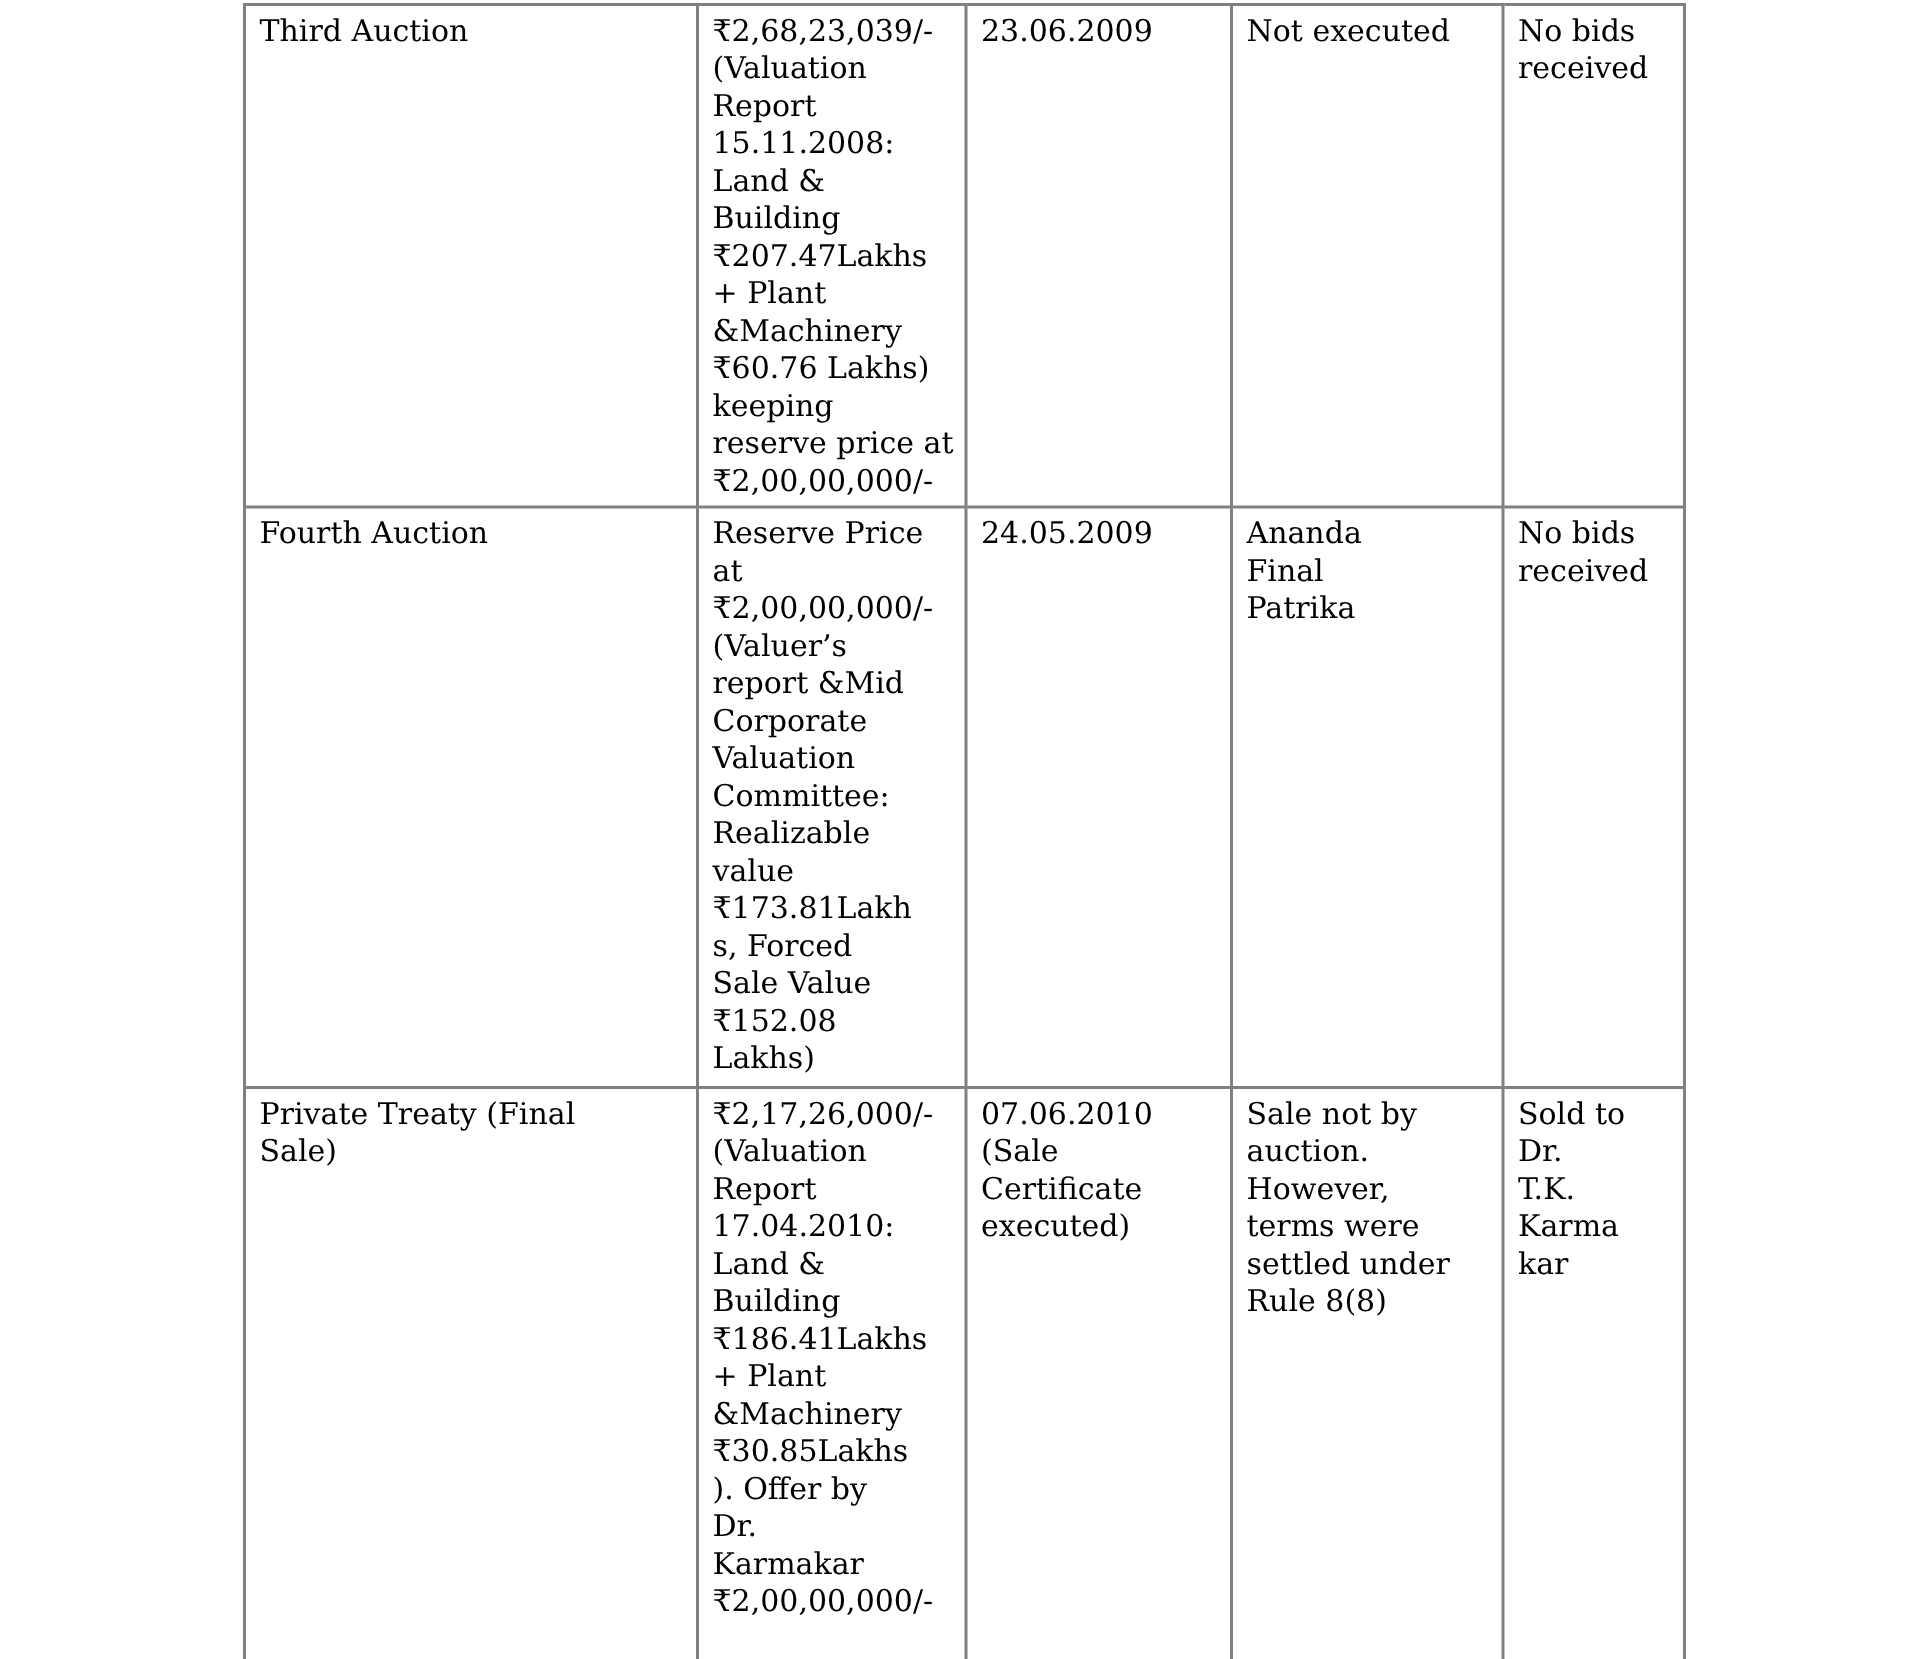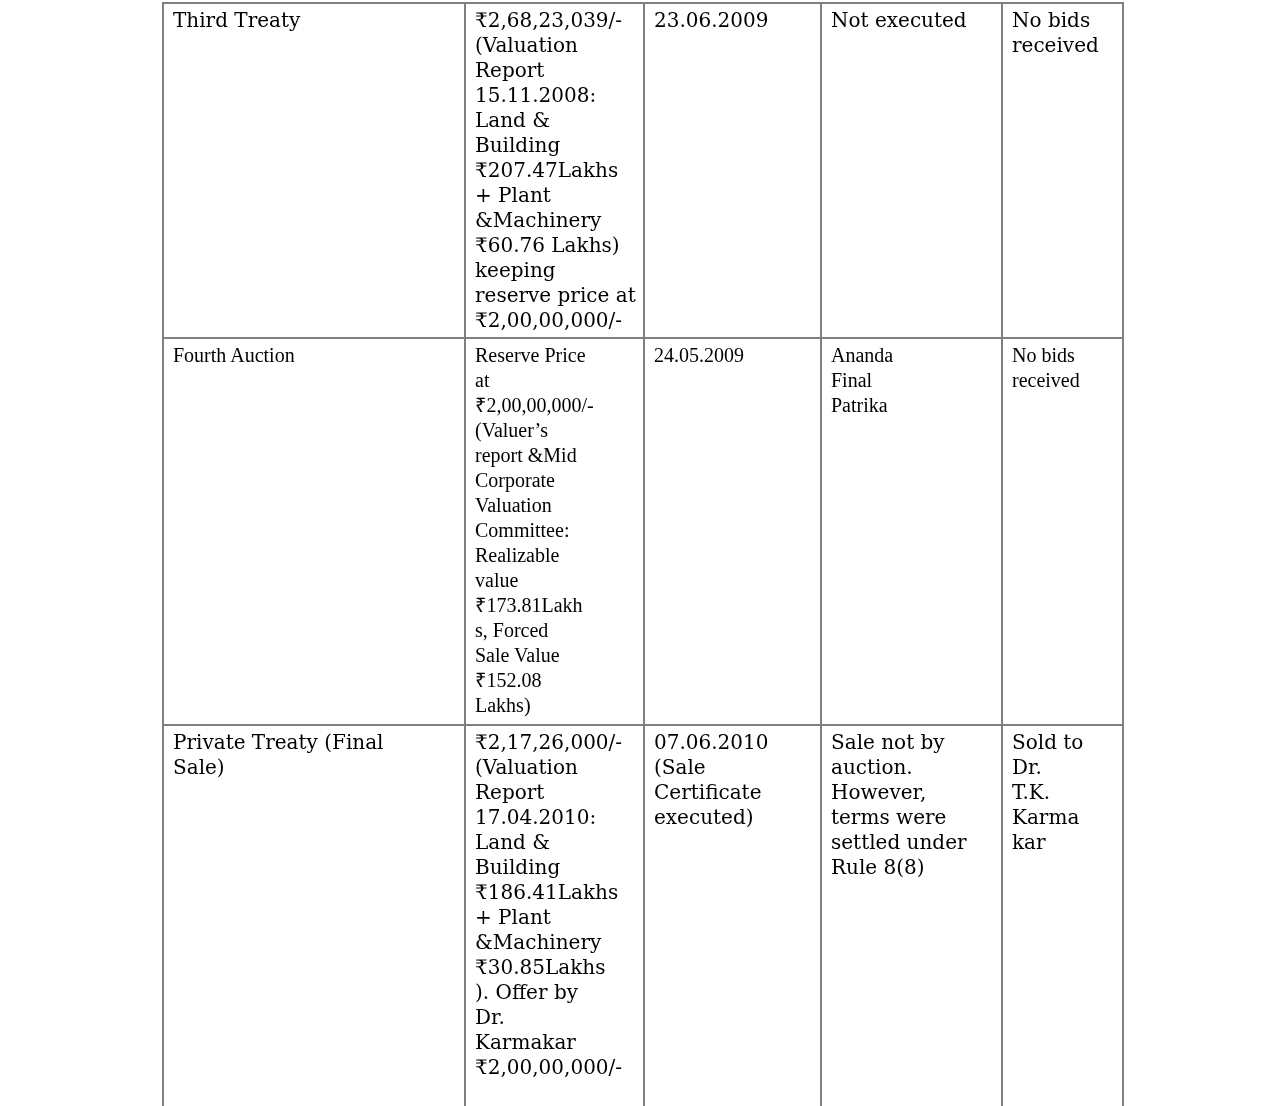--- a/index.html
+++ b/index.html
@@ -27,21 +27,21 @@
     vertical-align: top;
     text-align: left;
     padding: 4px 2px 4px 9px;
     font-size: 20px;
     line-height: 25px;
     color: var(--text-color);
     white-space: pre;
     overflow: visible;
   }
   tr.row-1 { height: 333px; }
-  tr.row-2 { height: 387px; font-family: Liberation Serif, serif; }
+  tr.row-2 { height: 387px; }
   tr.row-3 { height: 420px; }
   col.c1 { width: 302px; }
   col.c2 { width: 179px; }
   col.c3 { width: 177px; }
   col.c4 { width: 181px; }
   col.c5 { width: 121px; }
 </style>
 </head>
 <body>
 
@@ -49,21 +49,21 @@
   <table class="auction-table">
     <colgroup>
       <col class="c1">
         <col class="c2">
         <col class="c3">
         <col class="c4">
         <col class="c5">
     </colgroup>
     <tbody>
       <tr class="row-1">
-        <td>Third Treaty</td>
+        <td>Third Auction</td>
         <td>₹2,68,23,039/-
 (Valuation
 Report
 15.11.2008:
 Land &amp;
 Building
 ₹207.47Lakhs
 + Plant
 &amp;Machinery
 ₹60.76 Lakhs)

